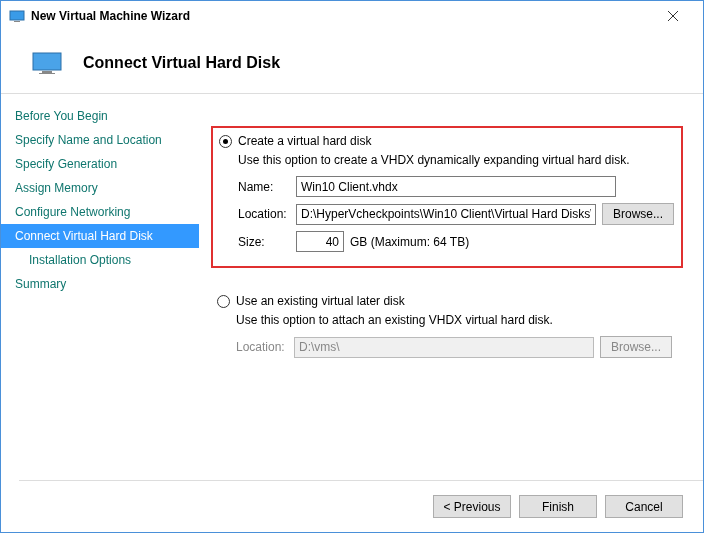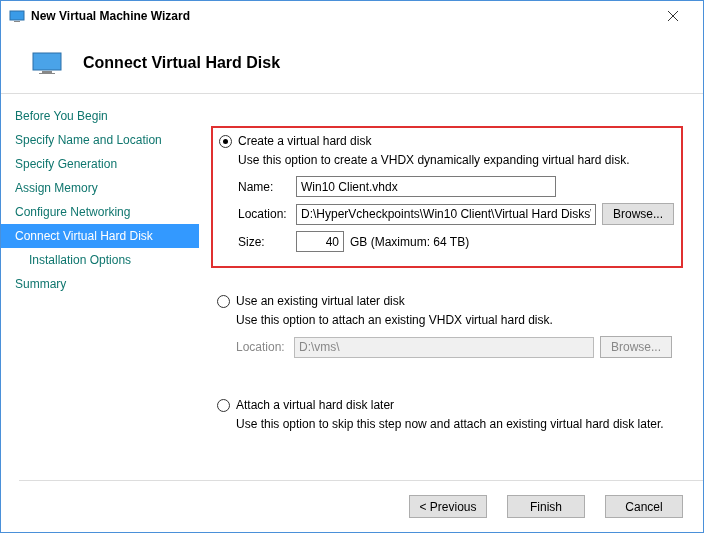--- a/index.html
+++ b/index.html
@@ -30,21 +30,21 @@
 .desc { margin-left: 19px; font-size: 12px; color: #000; margin-bottom: 8px; line-height: 1.35; }
 .form-row { display: flex; align-items: center; margin-left: 19px; margin-bottom: 6px; }
 .form-label { width: 58px; font-size: 12px; }
 .form-label.disabled { color: #888; }
 .input { border: 1px solid #7a7a7a; height: 21px; padding: 0 4px; font-size: 12px; font-family: inherit; }
 .input.disabled { background: #f0f0f0; color: #888; border-color: #bbb; }
 .input.size { width: 48px; text-align: right; }
 .gb-label { margin-left: 6px; font-size: 12px; }
 .btn { height: 22px; padding: 0 10px; font-size: 12px; border: 1px solid #adadad; background: #e1e1e1; cursor: pointer; font-family: inherit; margin-left: 6px; }
 .btn.disabled { color: #888; background: #f0f0f0; cursor: default; }
-.footer { border-top: 1px solid #ddd; padding: 14px 20px; display: flex; justify-content: flex-end; gap: 20px; position: absolute; bottom: 0; left: 18px; right: 0; background: #fff; }
+.footer { border-top: 1px solid #ddd; padding: 14px 20px; display: flex; justify-content: flex-end; gap: 8px; position: absolute; bottom: 0; left: 18px; right: 0; background: #fff; }
 .footer-btn { width: 78px; height: 23px; font-size: 12px; border: 1px solid #adadad; background: #e1e1e1; cursor: pointer; font-family: inherit; }
 .footer-btn.primary { border: 2px solid #0078d7; background: #e1e1e1; }
 </style>
 </head>
 <body>
 
 <div class="window">
 
   <div class="titlebar">
     <span class="titlebar-icon">
@@ -89,21 +89,21 @@
     <div class="main">
 
       <div class="group highlight">
         <div class="radio-row">
           <span class="radio checked"></span>
           <span class="radio-label">Create a virtual hard disk</span>
         </div>
         <div class="desc">Use this option to create a VHDX dynamically expanding virtual hard disk.</div>
         <div class="form-row">
           <span class="form-label">Name:</span>
-          <input class="input" style="width: 260px;" value="Win10 Client.vhdx">
+          <input class="input" style="width: 320px;" value="Win10 Client.vhdx">
         </div>
         <div class="form-row">
           <span class="form-label">Location:</span>
           <input class="input" style="width: 300px;" value="D:\HyperVcheckpoints\Win10 Client\Virtual Hard Disks\">
           <button class="btn">Browse...</button>
         </div>
         <div class="form-row">
           <span class="form-label">Size:</span>
           <input class="input size" value="40" style="">
           <span class="gb-label">GB (Maximum: 64 TB)</span>
@@ -116,27 +116,20 @@
           <span class="radio-label">Use an existing virtual later disk</span>
         </div>
         <div class="desc">Use this option to attach an existing VHDX virtual hard disk.</div>
         <div class="form-row">
           <span class="form-label disabled">Location:</span>
           <input class="input disabled" style="width: 300px;" disabled="" value="D:\vms\">
           <button class="btn disabled" disabled="">Browse...</button>
         </div>
       </div>
 
-      <div class="group">
-        <div class="radio-row">
-          <span class="radio"></span>
-          <span class="radio-label">Attach a virtual hard disk later</span>
-        </div>
-        <div class="desc">Use this option to skip this step now and attach an existing virtual hard disk later.</div>
-      </div>
     </div>
   </div>
 
   <div class="footer">
     <button class="footer-btn">&lt; Previous</button>
     <button class="footer-btn">Finish</button>
     <button class="footer-btn">Cancel</button>
   </div>
 
 </div>

